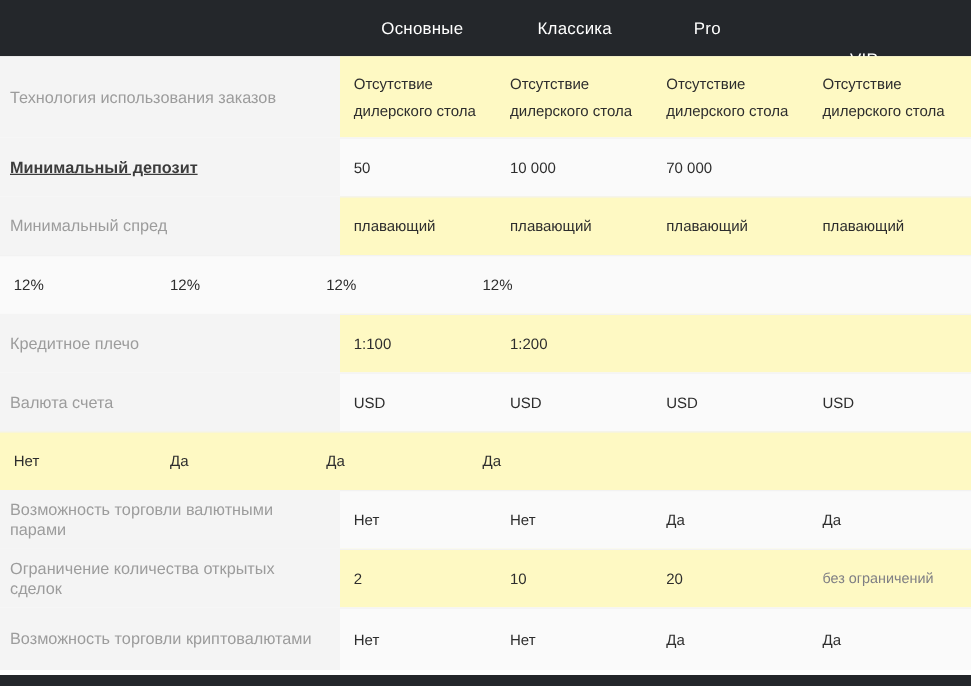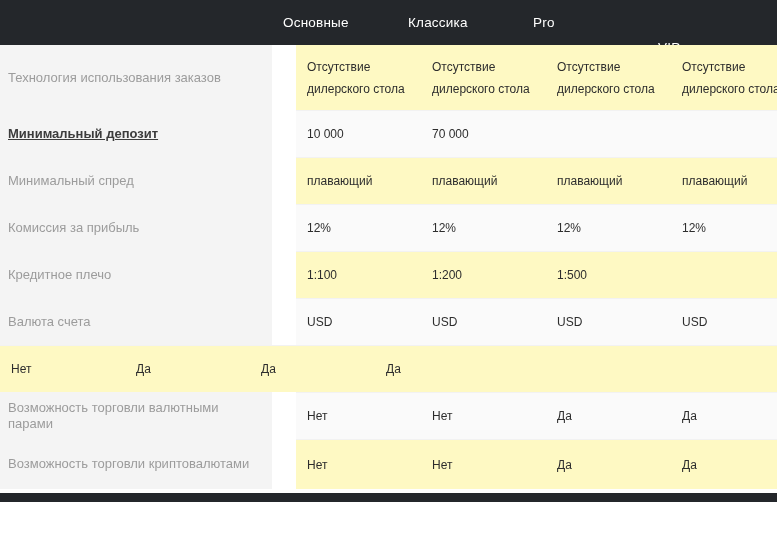--- a/index.html
+++ b/index.html
@@ -2,31 +2,31 @@
 <html><head>
 <meta charset="utf-8">
 <style>
   html,body{margin:0;padding:0;background:#fff;}
   .app{
     width:777px;height:549px;position:relative;overflow:hidden;
     background:#ffffff;font-family:"Liberation Sans",sans-serif;
     -webkit-font-smoothing:antialiased;
   }
   
-  .thead{display:flex;height:45px;background:#24272b;}
+  .thead{display:flex;height:45px;background:#24272b;padding-left:22px;}
   .thead .spacer{width:272px;flex:none;}
   .hcol{
     width:125px;flex:none;box-sizing:border-box;padding-left:11px;
     display:flex;align-items:center;color:#ffffff;font-size:13.5px;
     letter-spacing:.2px;
   }
   .hcol:last-child{width:130px;margin-top:47px;}
   
   .tbody{display:block;}
-  .row{display:flex;height:47px;gap:24px;}
+  .row{display:flex;height:47px;}
   .row.tall{height:65px;}
   .row:last-child{height:50px;}
   .label-cell{
     width:272px;flex:none;box-sizing:border-box;background:#f4f4f4;
     display:flex;align-items:center;padding-left:8px;padding-right:14px;
     color:#9c9c9c;font-size:13px;line-height:16px;
   }
   .row.bold .label-cell{color:#3c3c3c;font-weight:600;text-decoration:underline;}
   .vals{display:flex;flex:1;box-sizing:border-box;background:#fef9c3;}
   .row:nth-child(even) .vals{background:#fafafa;}
@@ -60,48 +60,47 @@
         <div class="vals">
           <div class="cell">Отсутствие дилерского стола</div>
           <div class="cell">Отсутствие дилерского стола</div>
           <div class="cell">Отсутствие дилерского стола</div>
           <div class="cell">Отсутствие дилерского стола</div>
         </div>
       </div>
       <div class="row bold">
         <div class="label-cell">Минимальный депозит</div>
         <div class="vals">
+          <div class="cell">50</div>
           <div class="cell">10 000</div>
           <div class="cell">70 000</div>
         </div>
       </div>
       <div class="row">
         <div class="label-cell">Минимальный спред</div>
         <div class="vals">
           <div class="cell">плавающий</div>
           <div class="cell">плавающий</div>
           <div class="cell">плавающий</div>
           <div class="cell">плавающий</div>
         </div>
       </div>
       <div class="row">
-        <div class="label-cell">Комиссия за прибыль</div>
         <div class="vals">
           <div class="cell">12%</div>
           <div class="cell">12%</div>
           <div class="cell">12%</div>
           <div class="cell">12%</div>
         </div>
       </div>
       <div class="row">
         <div class="label-cell">Кредитное плечо</div>
         <div class="vals">
           <div class="cell">1:100</div>
           <div class="cell">1:200</div>
-          <div class="cell">1:500</div>
         </div>
       </div>
       <div class="row">
         <div class="label-cell">Валюта счета</div>
         <div class="vals">
           <div class="cell">USD</div>
           <div class="cell">USD</div>
           <div class="cell">USD</div>
           <div class="cell">USD</div>
         </div>
@@ -117,20 +116,29 @@
       <div class="row">
         <div class="label-cell">Возможность торговли валютными парами</div>
         <div class="vals">
           <div class="cell">Нет</div>
           <div class="cell">Нет</div>
           <div class="cell">Да</div>
           <div class="cell">Да</div>
         </div>
       </div>
       <div class="row">
+        <div class="label-cell">Ограничение количества открытых сделок</div>
+        <div class="vals">
+          <div class="cell">2</div>
+          <div class="cell">10</div>
+          <div class="cell">20</div>
+          <div class="cell muted">без ограничений</div>
+        </div>
+      </div>
+      <div class="row">
         <div class="label-cell">Возможность торговли криптовалютами</div>
         <div class="vals">
           <div class="cell">Нет</div>
           <div class="cell">Нет</div>
           <div class="cell">Да</div>
           <div class="cell">Да</div>
         </div>
       </div>
     </div>
   <div class="footer-bar"></div>

